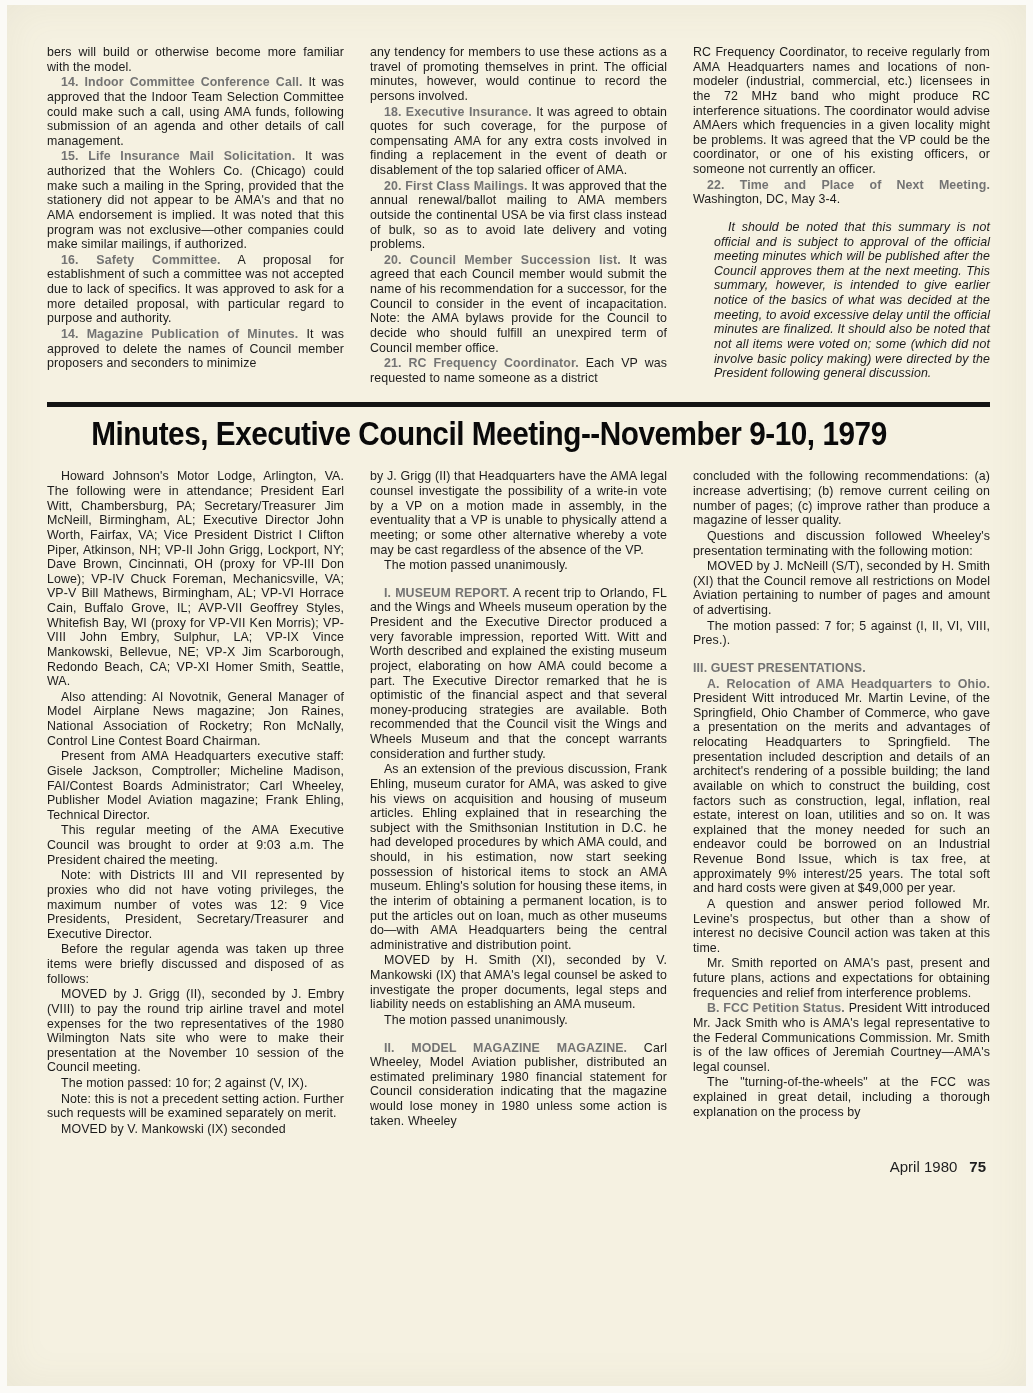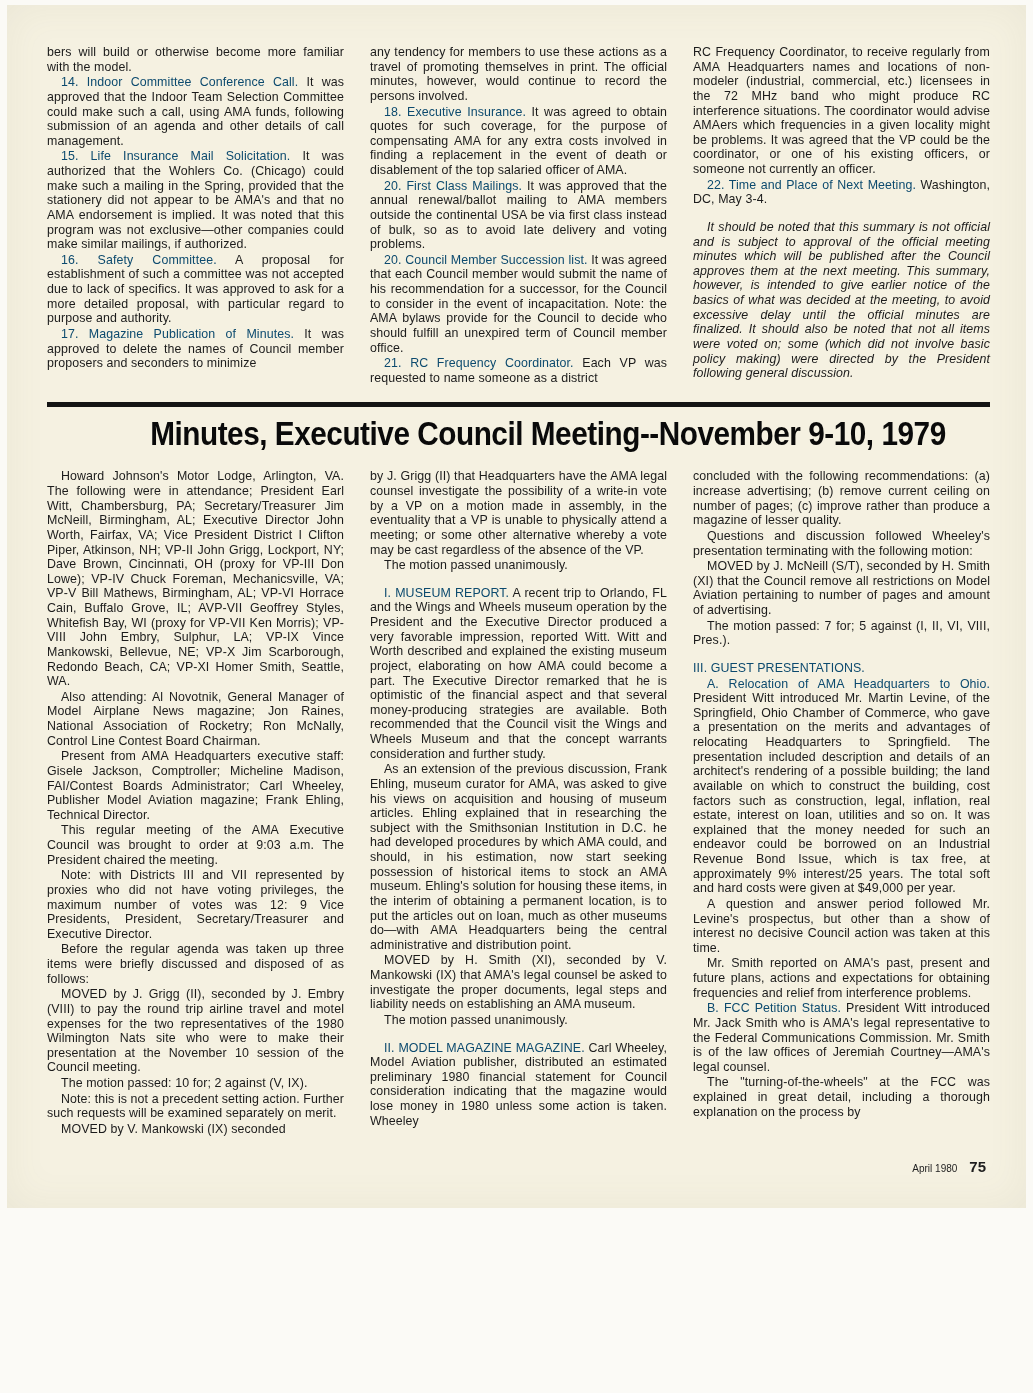--- a/index.html
+++ b/index.html
@@ -6,21 +6,21 @@
   html,body { width:1033px; height:1393px; }
   body {
     background:#fbfaf6;
     font-family:"Liberation Sans", sans-serif;
     overflow:hidden;
     position:relative;
   }
   .page {
     position:absolute;
     left:7px; top:5px;
-    width:1019px; height:1203px;
+    width:1019px; height:1381px;
     background:#f5f1e1;
     box-shadow:inset 0 0 40px rgba(120,110,80,0.08);
   }
   .content {
     padding:40px 36px 0 40px;
   }
   .columns {
     display:flex;
     gap:26px;
   }
@@ -28,31 +28,31 @@
     flex:1 1 0;
     min-width:0;
     text-align:justify;
     font-size:12.4px;
     line-height:1.18;
     color:#1b1b1b;
     letter-spacing:0.1px;
   }
   .para { text-indent:14px; margin:0 0 1px 0; }
   .para.noindent { text-indent:0; }
-  .para.italic { font-style:italic; }
+  .para.italic { font-style:italic;margin-left:21px; }
   .para.gap { margin-top:13px; }
-  .para strong { font-weight:normal; color:#0c4a6e;margin-top:48px; }
+  .para strong { font-weight:bold; color:#737373;margin-top:48px; }
   .thick-rule {
     border:none;
     height:5px;
     background:#141414;
     margin:16px 0 8px 0;
   }
   .headline {
-    text-align:right;
+    text-align:left;
     margin:4px 0 16px 0;
     white-space:nowrap;
   }
   .headline .headline-text {
     display:inline-block;
     font-size:33px;
     font-weight:bold;
     letter-spacing:-0.5px;
     color:#0a0a0a;
     transform:scaleX(0.9);
@@ -60,36 +60,36 @@
   }
   .page-footer {
     display:flex;
     justify-content:flex-end;
     align-items:baseline;
     gap:12px;
     margin-top:20px;
     padding-right:4px;
     color:#1e1e1e;
   }
-  .issue-date { font-size:10px; }
+  .issue-date { font-size:15px; }
   .pagenum { font-size:15px; font-weight:bold; }
 </style>
 </head>
 <body>
 
 <div class="page">
   <div class="content">
 
     <section class="columns" id="top-section">
         <div class="col">
           <p class="para noindent">bers will build or otherwise become more familiar with the model.</p>
           <p class="para"><strong>14. Indoor Committee Conference Call.</strong> It was approved that the Indoor Team Selection Committee could make such a call, using AMA funds, following submission of an agenda and other details of call management.</p>
           <p class="para"><strong>15. Life Insurance Mail Solicitation.</strong> It was authorized that the Wohlers Co. (Chicago) could make such a mailing in the Spring, provided that the stationery did not appear to be AMA's and that no AMA endorsement is implied. It was noted that this program was not exclusive—other companies could make similar mailings, if authorized.</p>
           <p class="para"><strong>16. Safety Committee.</strong> A proposal for establishment of such a committee was not accepted due to lack of specifics. It was approved to ask for a more detailed proposal, with particular regard to purpose and authority.</p>
-          <p class="para"><strong>17. Magazine Publication of Minutes.</strong> It was approved to delete the names of Council member proposers and seconders to minimize</p>
+          <p class="para"><strong>14. Magazine Publication of Minutes.</strong> It was approved to delete the names of Council member proposers and seconders to minimize</p>
         </div>
         <div class="col">
           <p class="para noindent">any tendency for members to use these actions as a travel of promoting themselves in print. The official minutes, however, would continue to record the persons involved.</p>
           <p class="para"><strong>18. Executive Insurance.</strong> It was agreed to obtain quotes for such coverage, for the purpose of compensating AMA for any extra costs involved in finding a replacement in the event of death or disablement of the top salaried officer of AMA.</p>
           <p class="para"><strong>20. First Class Mailings.</strong> It was approved that the annual renewal/ballot mailing to AMA members outside the continental USA be via first class instead of bulk, so as to avoid late delivery and voting problems.</p>
           <p class="para"><strong>20. Council Member Succession list.</strong> It was agreed that each Council member would submit the name of his recommendation for a successor, for the Council to consider in the event of incapacitation. Note: the AMA bylaws provide for the Council to decide who should fulfill an unexpired term of Council member office.</p>
           <p class="para"><strong>21. RC Frequency Coordinator.</strong> Each VP was requested to name someone as a district</p>
         </div>
         <div class="col">
           <p class="para noindent">RC Frequency Coordinator, to receive regularly from AMA Headquarters names and locations of non-modeler (industrial, commercial, etc.) licensees in the 72 MHz band who might produce RC interference situations. The coordinator would advise AMAers which frequencies in a given locality might be problems. It was agreed that the VP could be the coordinator, or one of his existing officers, or someone not currently an officer.</p>

